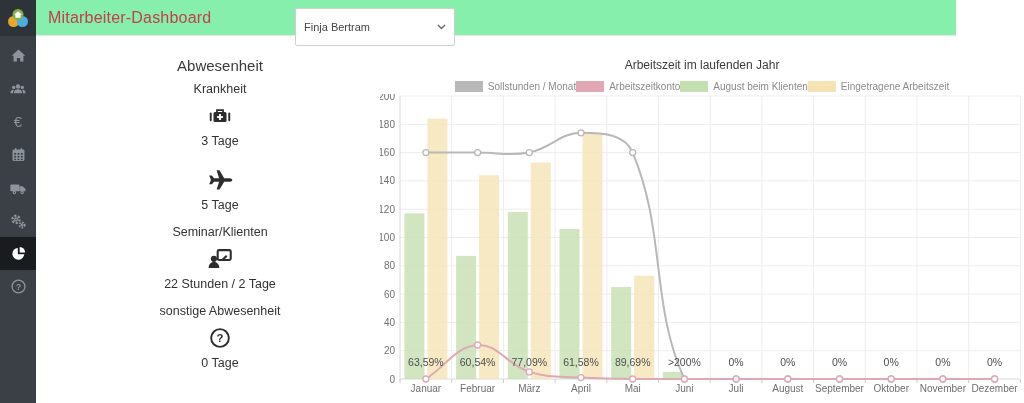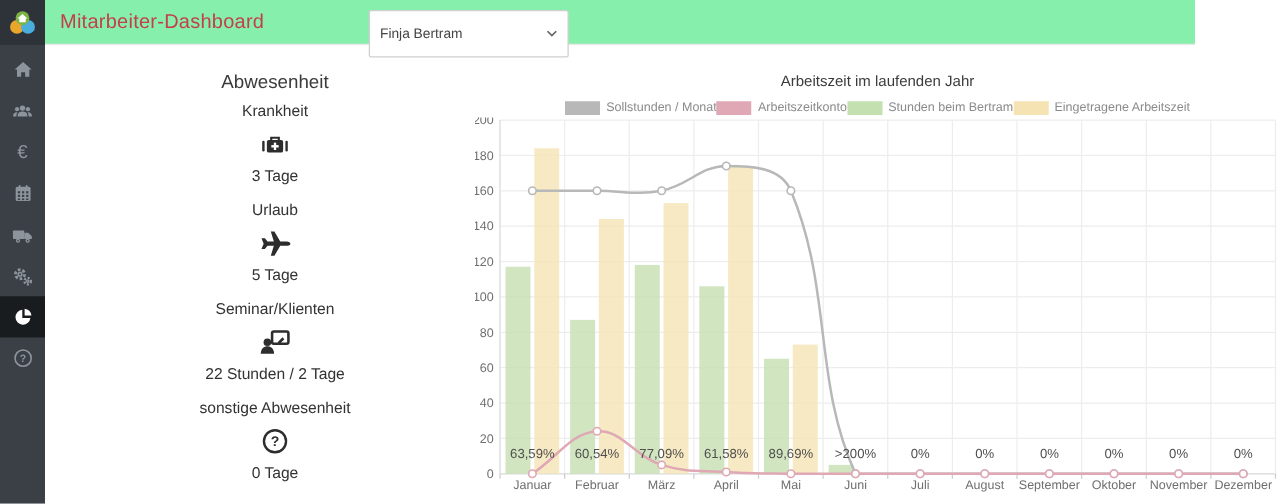--- a/index.html
+++ b/index.html
@@ -138,21 +138,20 @@
           <rect x="24.6" y="11" width="2.2" height="10" rx="1.1" fill="currentColor"></rect>
           <path d="M11.5 11V8.3h7V11" fill="none" stroke="currentColor" stroke-width="2"></path>
           <rect x="7.5" y="10.4" width="15" height="11.6" rx="1.8" fill="currentColor"></rect>
           <rect x="13.9" y="12.8" width="2.2" height="6.8" fill="#ffffff"></rect>
           <rect x="11.6" y="15.1" width="6.8" height="2.2" fill="#ffffff"></rect>
         </svg>
       </div>
       <div class="absence-value">3 Tage</div>
     </div>
     <div class="absence-item">
-      <div class="absence-label">Urlaub</div>
       <div class="absence-icon">
         <svg width="28" height="28" viewBox="0 0 30 30">
           <path d="M28.2 14.9c0 1.1-1.6 1.9-3.1 1.9h-5.6l-5 8.4h-3.1l2.6-8.4H8.6l-2.3 2.8H3.4l1.9-4.7-1.9-4.7h2.9l2.3 2.8H14l-2.6-8.4h3.1l5 8.4h5.6c1.5 0 3.1.8 3.1 1.9z" fill="currentColor"></path>
         </svg>
       </div>
       <div class="absence-value">5 Tage</div>
     </div>
     <div class="absence-item">
       <div class="absence-label">Seminar/Klienten</div>
       <div class="absence-icon">
@@ -184,21 +183,21 @@
       <div class="legend-item">
         <span class="legend-swatch" style="background: rgb(184, 184, 184);"></span>
         <span>Sollstunden / Monat</span>
       </div>
       <div class="legend-item">
         <span class="legend-swatch" style="background: rgb(223, 168, 180);"></span>
         <span>Arbeitszeitkonto</span>
       </div>
       <div class="legend-item">
         <span class="legend-swatch" style="background: rgb(196, 223, 176);"></span>
-        <span>Stunden beim Bertram</span>
+        <span>August beim Klienten</span>
       </div>
       <div class="legend-item">
         <span class="legend-swatch" style="background: rgb(245, 227, 180);"></span>
         <span>Eingetragene Arbeitszeit</span>
       </div>
     </div>
   <svg id="chart-svg" width="644" height="302" viewBox="0 0 644 302">
       <line x1="20" x2="640.4000000000001" y1="285" y2="285" stroke="#d9d9d9" stroke-width="1"></line>
       <text x="15" y="288.5" text-anchor="end" font-size="10" fill="#6f6f6f">0</text>
       <line x1="20" x2="640.4000000000001" y1="256.7" y2="256.7" stroke="#ededed" stroke-width="1"></line>

